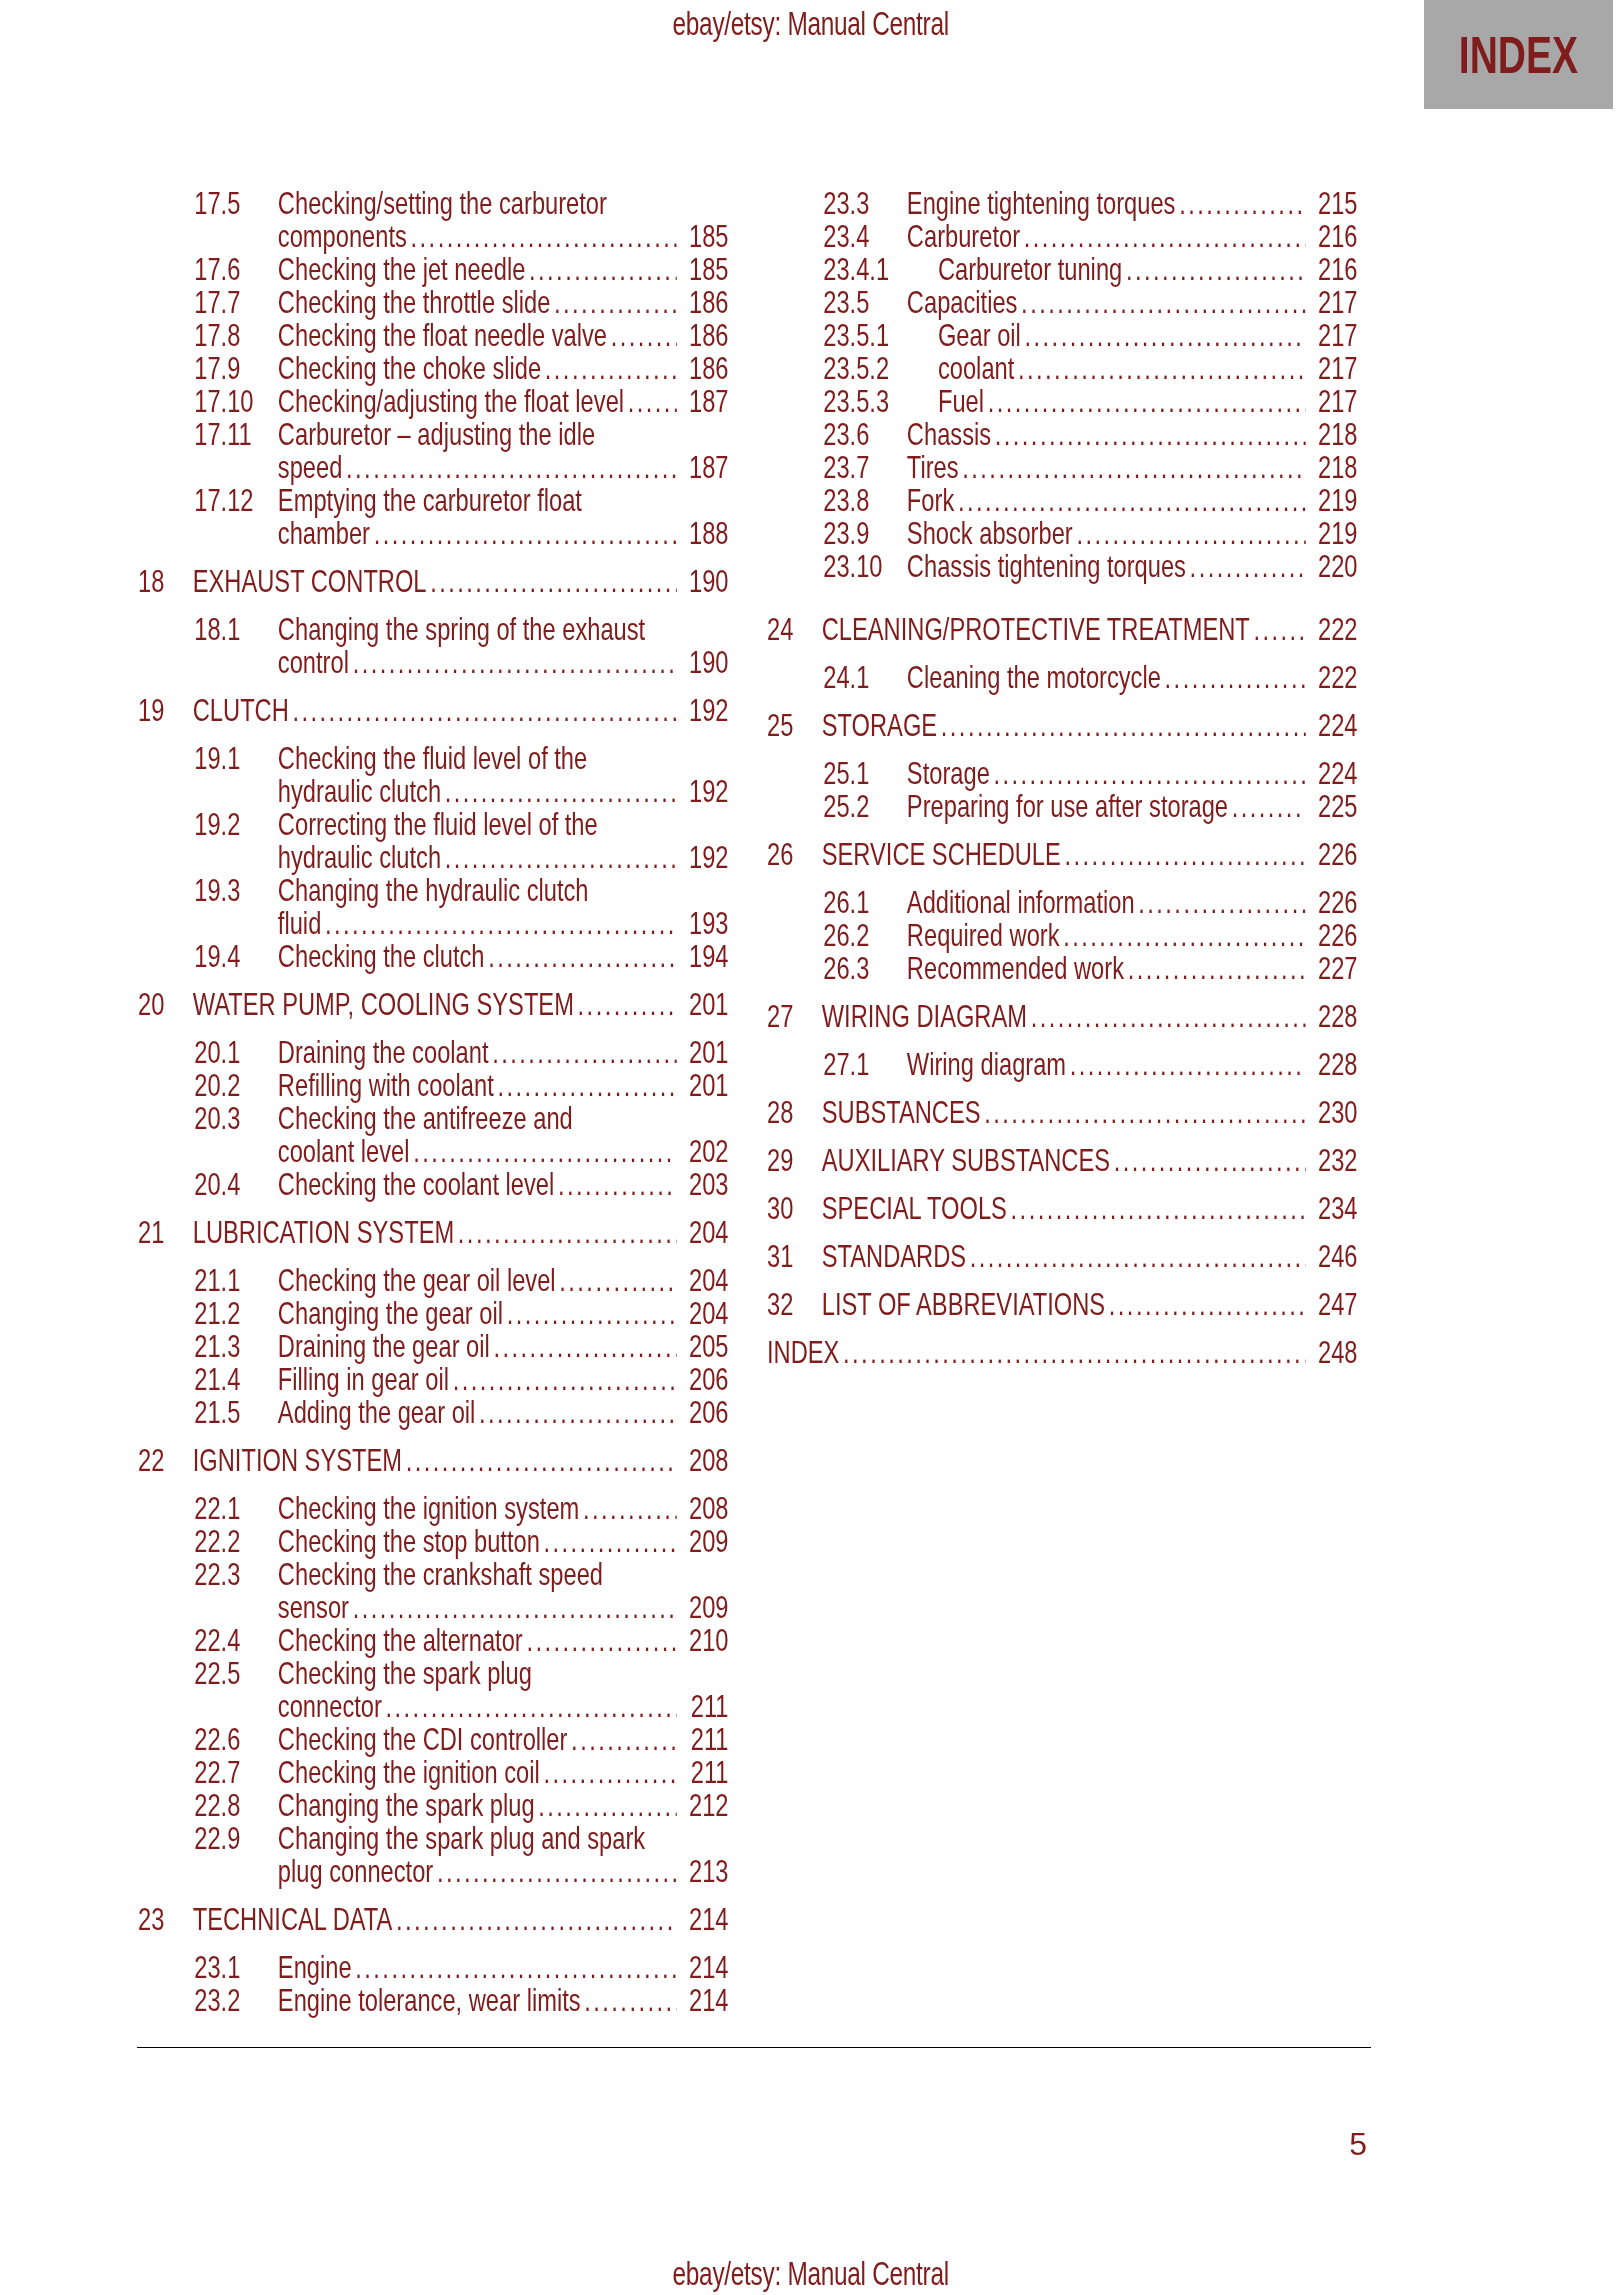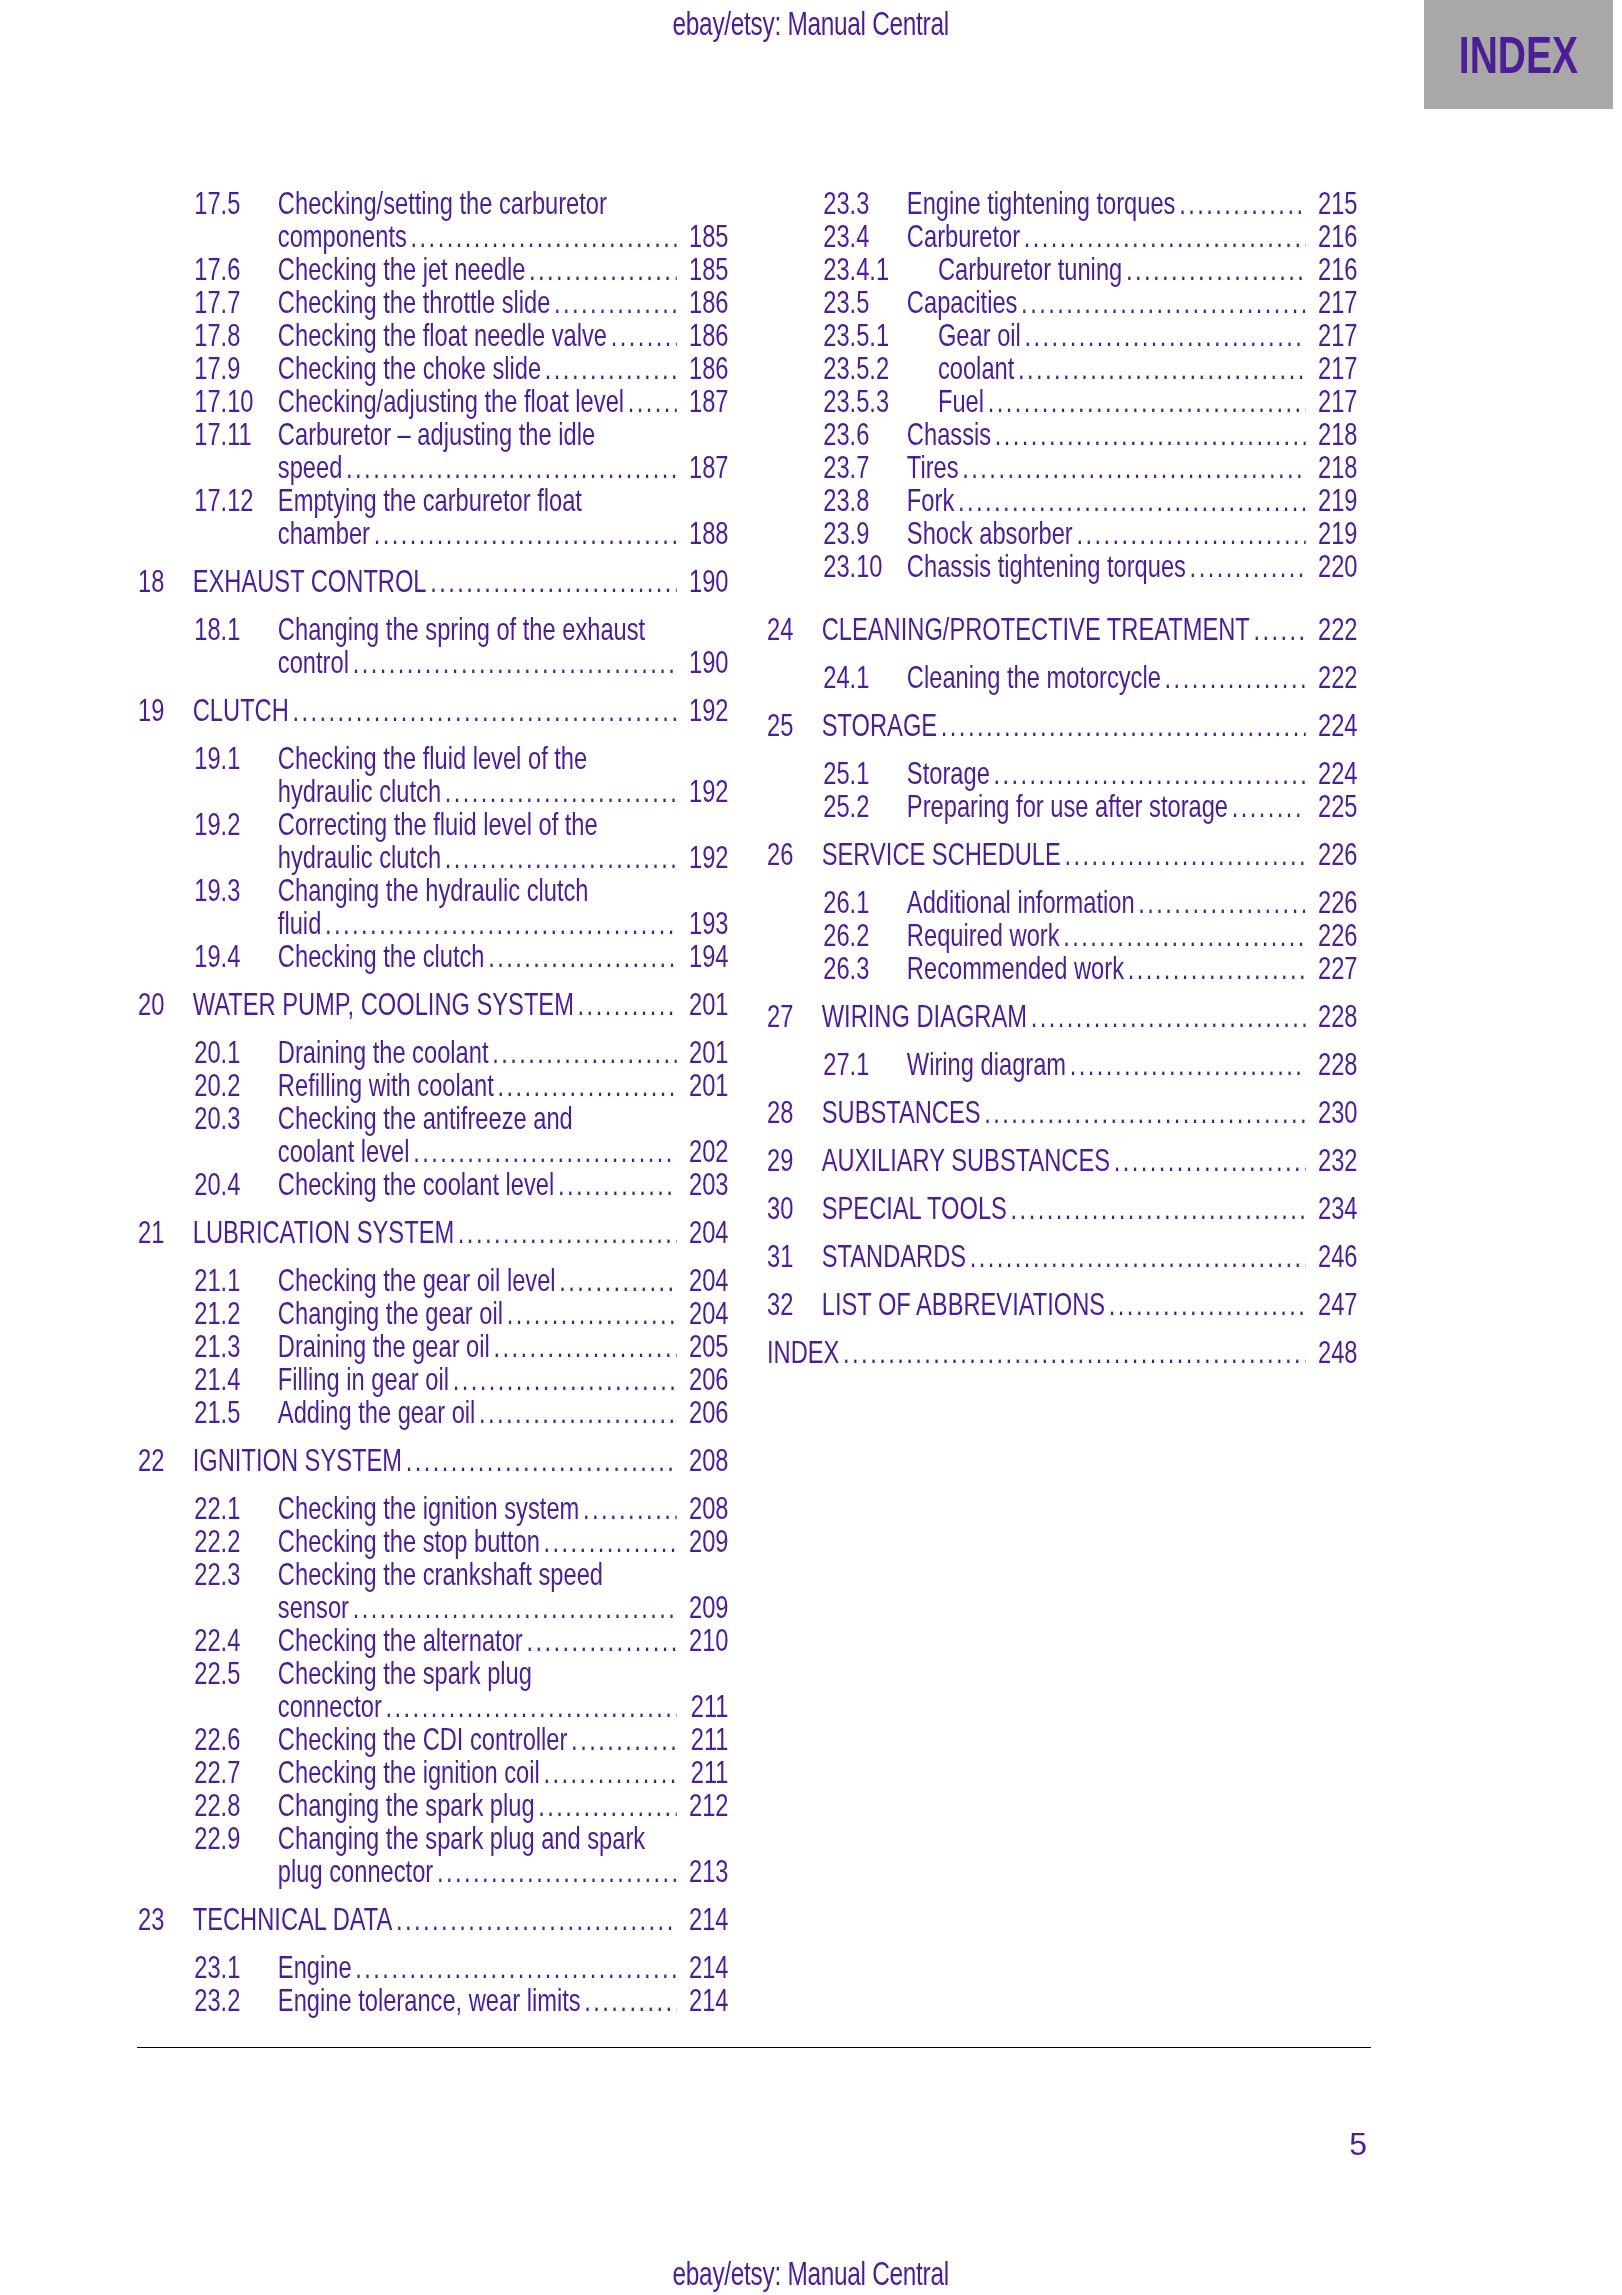--- a/index.html
+++ b/index.html
@@ -61,21 +61,21 @@
   }
   .folio{
     position:absolute;left:1284px;top:2128px;width:83px;
     font-size:32px;line-height:33px;text-align:right;
   }
   .footer-band{position:absolute;top:2255px;left:0;width:100%;text-align:center;}
 </style>
 </head>
 <body>
 
-<div class="page" style="color: #4c1d95;">
+<div class="page" style="color: #7f1d1d;">
 
   <div class="header-band">
     <span class="brand">ebay/etsy: Manual Central</span>
   </div>
 
   <div class="index-box" style="background: rgb(168, 168, 168);">
     <span class="corner-label">INDEX</span>
   </div>
 
   <div class="toc-col left" id="toc-left">

